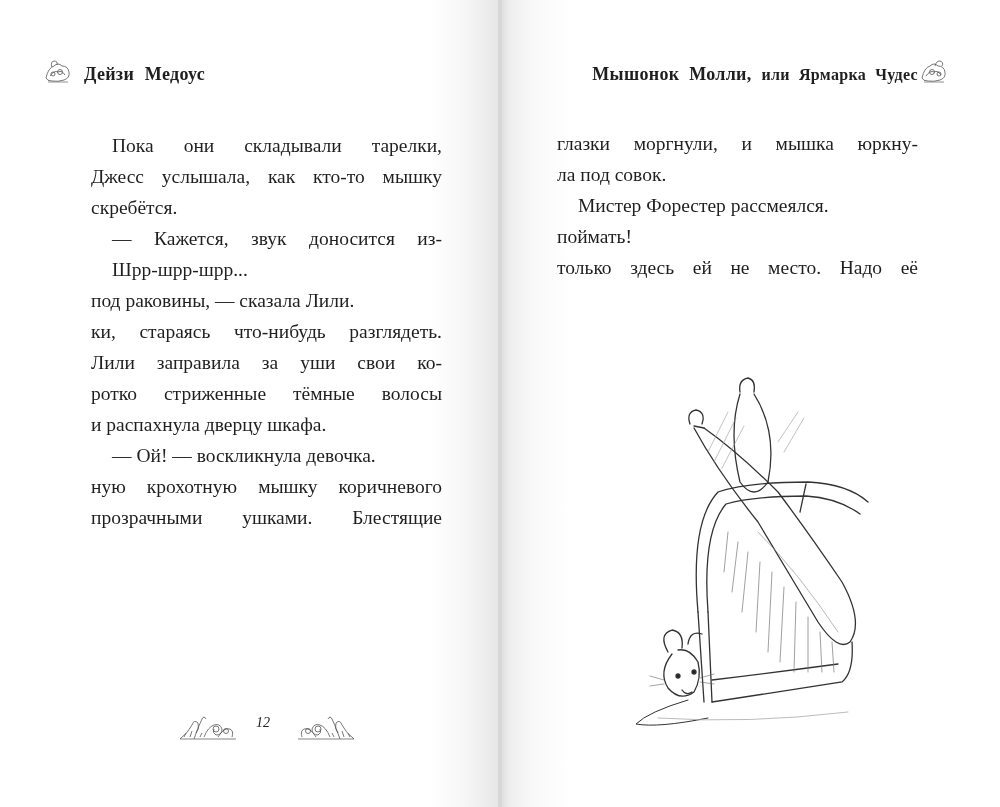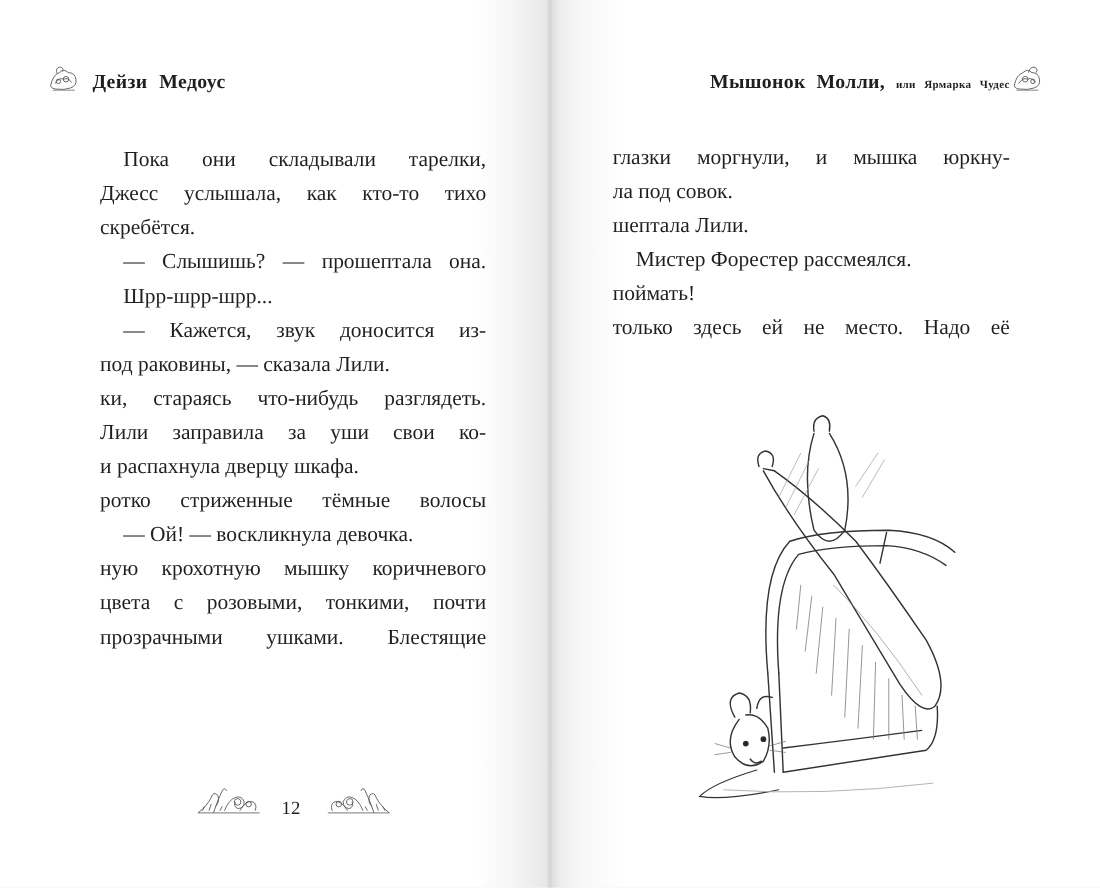--- a/index.html
+++ b/index.html
@@ -10,35 +10,35 @@
   .page { position: absolute; top: 0; height: 807px; }
   .page-left { left: 0; width: 500px;
     background: linear-gradient(to right, #ffffff 0%, #ffffff 86%, #f6f6f6 93%, #e6e6e6 100%); }
   .page-right { left: 500px; width: 500px;
     background: linear-gradient(to right, #dcdcdc 0%, #eeeeee 2%, #f8f8f8 6%, #ffffff 14%, #ffffff 100%); }
   .gutter { position: absolute; left: 498px; top: 0; width: 4px; height: 807px; background: #d7d7d7; }
 
   .running-head { position: absolute; top: 64px; font-weight: bold; font-size: 18px; letter-spacing: 0.3px; white-space: nowrap; }
   .rh-left { left: 84px; word-spacing: 6px; }
   .rh-right { right: 82px; text-align: right; word-spacing: 5px; }
-  .rh-small { font-size: 10px; }
+  .rh-small { font-size: 16px; }
 
   .ornament-head { position: absolute; top: 58px; width: 32px; height: 26px; }
   .orn-left { left: 42px; }
   .orn-right { left: 918px; }
 
   .body-text { position: absolute; font-size: 19.5px; line-height: 31px; font-family: Liberation Serif, serif; }
   .left-text { left: 91px; top: 130px; width: 351px; }
   .right-text { left: 557px; top: 128px; width: 361px; }
   .line { display: block; text-align: justify; text-align-last: justify; white-space: nowrap; height: 31px; }
   .line.last { text-align-last: left; }
   .line.indent { padding-left: 21px; }
 
   .folio { position: absolute; top: 713px; left: 178px; width: 180px; height: 28px; }
-  .folio-num { position: absolute; left: 78px; top: 12px; font-size: 17px; }
+  .folio-num { position: absolute; left: 78px; top: 2px; font-size: 14px; font-style: italic; }
   .folio-orn { position: absolute; top: 0; width: 60px; height: 28px; }
   .folio-orn.l { left: 0; }
   .folio-orn.r { left: 118px; }
 
   .illustration { position: absolute; left: 628px; top: 372px; width: 270px; height: 370px; }
 </style>
 </head>
 <body>
 
 <div class="spread">
@@ -50,33 +50,31 @@
         <path d="M10 9 Q8 4 12 3 Q16 3 15 7"></path>
         <path d="M6 24 L26 24" stroke="#777"></path>
         <circle cx="18" cy="14" r="2.5"></circle>
         <circle cx="11" cy="16" r="2"></circle>
       </g>
     </svg>
     <div class="running-head rh-left">Дейзи Медоус</div>
 
     <div class="body-text left-text" id="left-lines">
         <span class="line indent">Пока они складывали тарелки,</span>
-        <span class="line">Джесс услышала, как кто-то тихо</span>
+        <span class="line">Джесс услышала, как кто-то мышку</span>
         <span class="line last">скребётся.</span>
-        <span class="line indent">— Слышишь? — прошептала она.</span>
+        <span class="line indent">— Кажется, звук доносится из-</span>
         <span class="line indent last">Шрр-шрр-шрр...</span>
-        <span class="line indent">— Кажется, звук доносится из-</span>
         <span class="line last">под раковины, — сказала Лили.</span>
         <span class="line">ки, стараясь что-нибудь разглядеть.</span>
         <span class="line">Лили заправила за уши свои ко-</span>
+        <span class="line">ротко стриженные тёмные волосы</span>
         <span class="line last">и распахнула дверцу шкафа.</span>
-        <span class="line">ротко стриженные тёмные волосы</span>
         <span class="line indent last">— Ой! — воскликнула девочка.</span>
         <span class="line">ную крохотную мышку коричневого</span>
-        <span class="line">цвета с розовыми, тонкими, почти</span>
         <span class="line">прозрачными ушками. Блестящие</span>
       </div>
 
     <div class="folio">
       <svg class="folio-orn l" viewBox="0 0 60 28">
         <g fill="none" stroke="#555" stroke-width="0.8">
           <path d="M2 26 Q10 20 14 12 Q16 6 20 10 Q22 16 18 20"></path>
           <path d="M16 26 Q20 14 24 6 Q26 2 28 6"></path>
           <path d="M26 24 Q30 14 36 12 Q42 10 44 16 Q44 22 38 22 Q34 20 36 16"></path>
           <path d="M40 24 Q46 14 52 16 Q56 18 54 24"></path>
@@ -116,21 +114,20 @@
       <path d="M17 8 Q18 3 22 3 Q26 4 24 8"></path>
       <path d="M6 24 L26 24" stroke="#777"></path>
       <circle cx="14" cy="14" r="2.5"></circle>
       <circle cx="21" cy="16" r="2"></circle>
     </g>
   </svg>
 
   <div class="body-text right-text" id="right-lines">
       <span class="line">глазки моргнули, и мышка юркну-</span>
       <span class="line last">ла под совок.</span>
-      <span class="line last">шептала Лили.</span>
       <span class="line indent last">Мистер Форестер рассмеялся.</span>
       <span class="line last">поймать!</span>
       <span class="line">только здесь ей не место. Надо её</span>
     </div>
 
   <svg class="illustration" viewBox="0 0 270 370">
     <g fill="none" stroke="#333" stroke-width="1.3" stroke-linecap="round">
 
       <path d="M112 20 Q110 8 120 6 Q128 8 126 20"></path>
       <path d="M112 22 Q100 60 112 110 Q126 130 140 110 Q150 60 126 22"></path>

